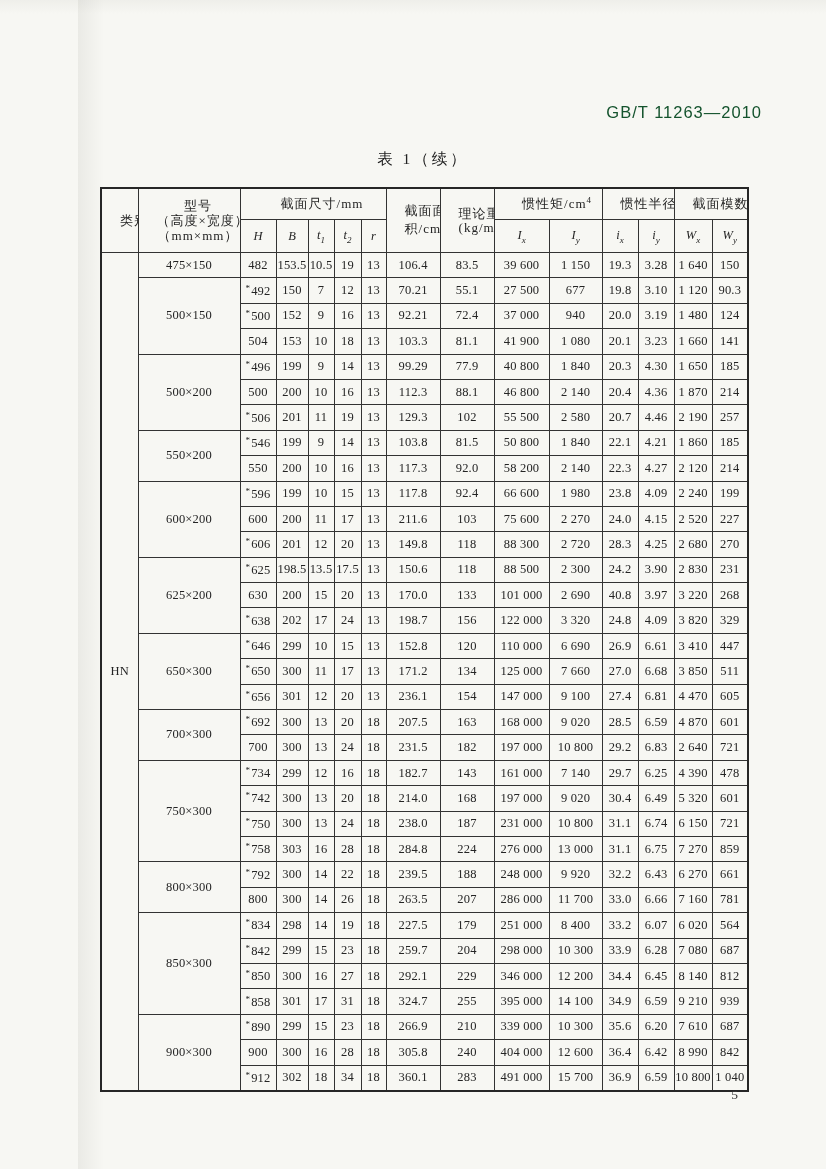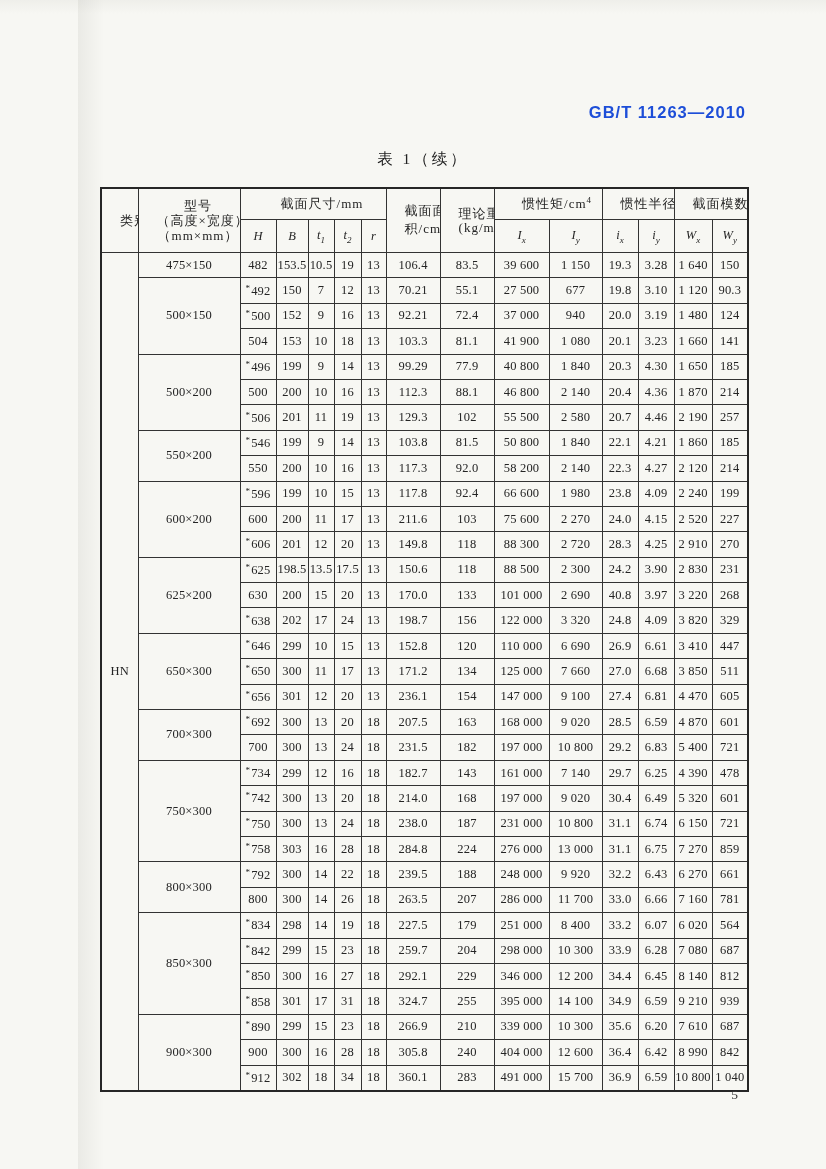--- a/index.html
+++ b/index.html
@@ -14,23 +14,23 @@
     position:absolute;left:78px;top:0;width:26px;height:1169px;
     background:linear-gradient(90deg, rgba(120,120,110,0.10), rgba(120,120,110,0.0));
     pointer-events:none;
   }
   .page-edge-top{
     position:absolute;left:0;top:0;width:826px;height:14px;
     background:linear-gradient(180deg, rgba(140,140,130,0.08), rgba(140,140,130,0));
     pointer-events:none;
   }
   .doc-number{
-    position:absolute;top:103px;right:80px;
-    font-weight:bold;font-size:16.5px;letter-spacing:1px;
-    color:#1d4ed8;
+    position:absolute;top:103px;right:64px;
+    font-weight:normal;font-size:16.5px;letter-spacing:1px;
+    color:#14532d;
     font-family:"Liberation Sans","DejaVu Sans",sans-serif;
   }
   .table-title{
     position:absolute;top:149px;left:0;width:846px;text-align:center;
     font-size:15.5px;letter-spacing:3px;color:#222;
   }
   table.spec{
     position:absolute;left:100px;top:187px;
     border-collapse:collapse;table-layout:fixed;width:647px;
     background:transparent;
@@ -299,21 +299,21 @@
         <td>201</td>
         <td>12</td>
         <td>20</td>
         <td>13</td>
         <td>149.8</td>
         <td>118</td>
         <td>88 300</td>
         <td>2 720</td>
         <td>28.3</td>
         <td>4.25</td>
-        <td>2 910</td>
+        <td>2 680</td>
         <td>270</td>
       </tr>
       <tr>
         <td class="model" rowspan="3">625×200</td>
         <td><span class="ast">*</span>625</td>
         <td class="tight">198.5</td>
         <td class="tight">13.5</td>
         <td class="tight">17.5</td>
         <td>13</td>
         <td>150.6</td>
@@ -422,21 +422,21 @@
         <td>300</td>
         <td>13</td>
         <td>24</td>
         <td>18</td>
         <td>231.5</td>
         <td>182</td>
         <td>197 000</td>
         <td>10 800</td>
         <td>29.2</td>
         <td>6.83</td>
-        <td>5 400</td>
+        <td>2 640</td>
         <td>721</td>
       </tr>
       <tr>
         <td class="model" rowspan="4">750×300</td>
         <td><span class="ast">*</span>734</td>
         <td>299</td>
         <td>12</td>
         <td>16</td>
         <td>18</td>
         <td>182.7</td>

